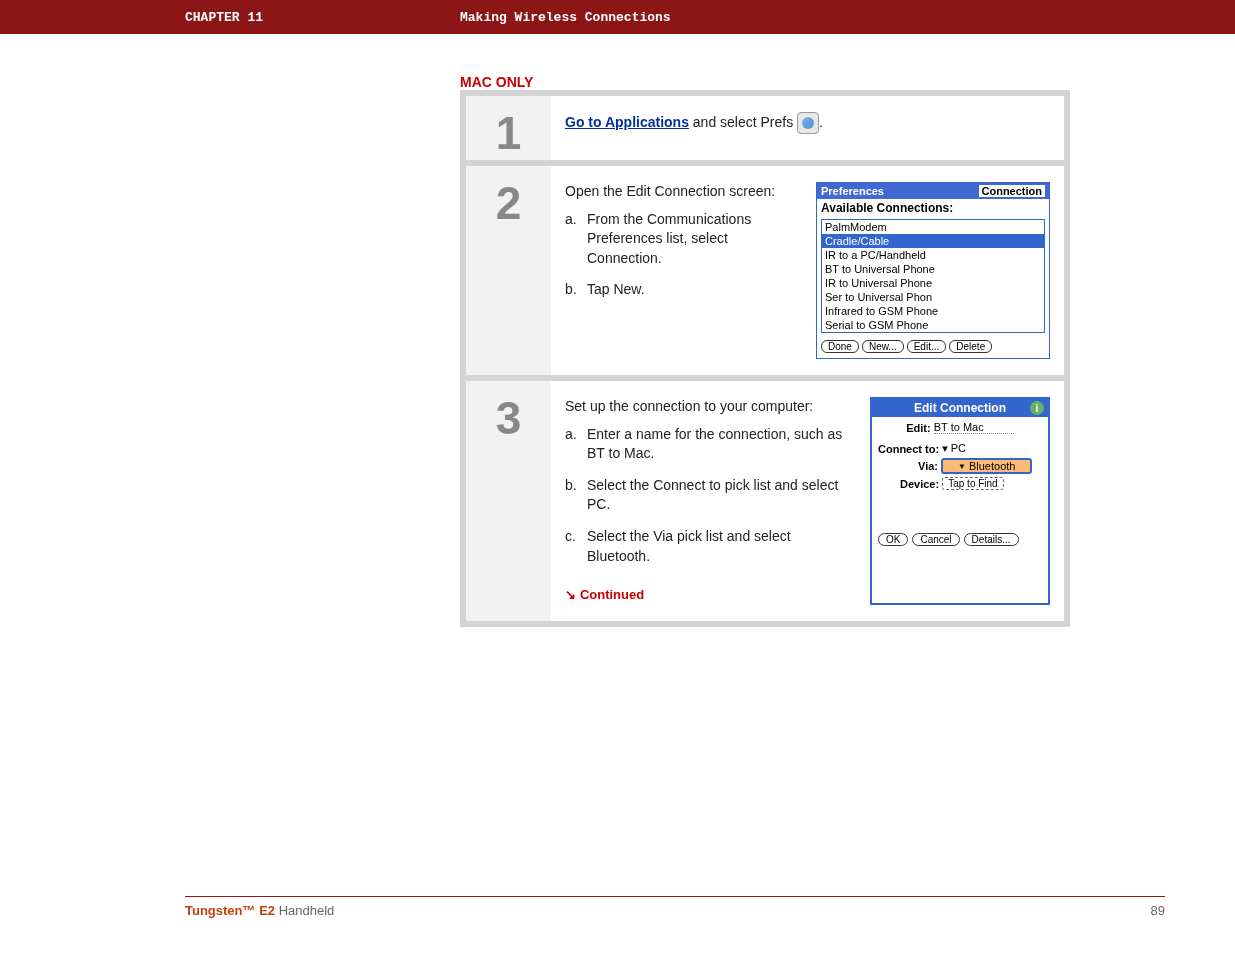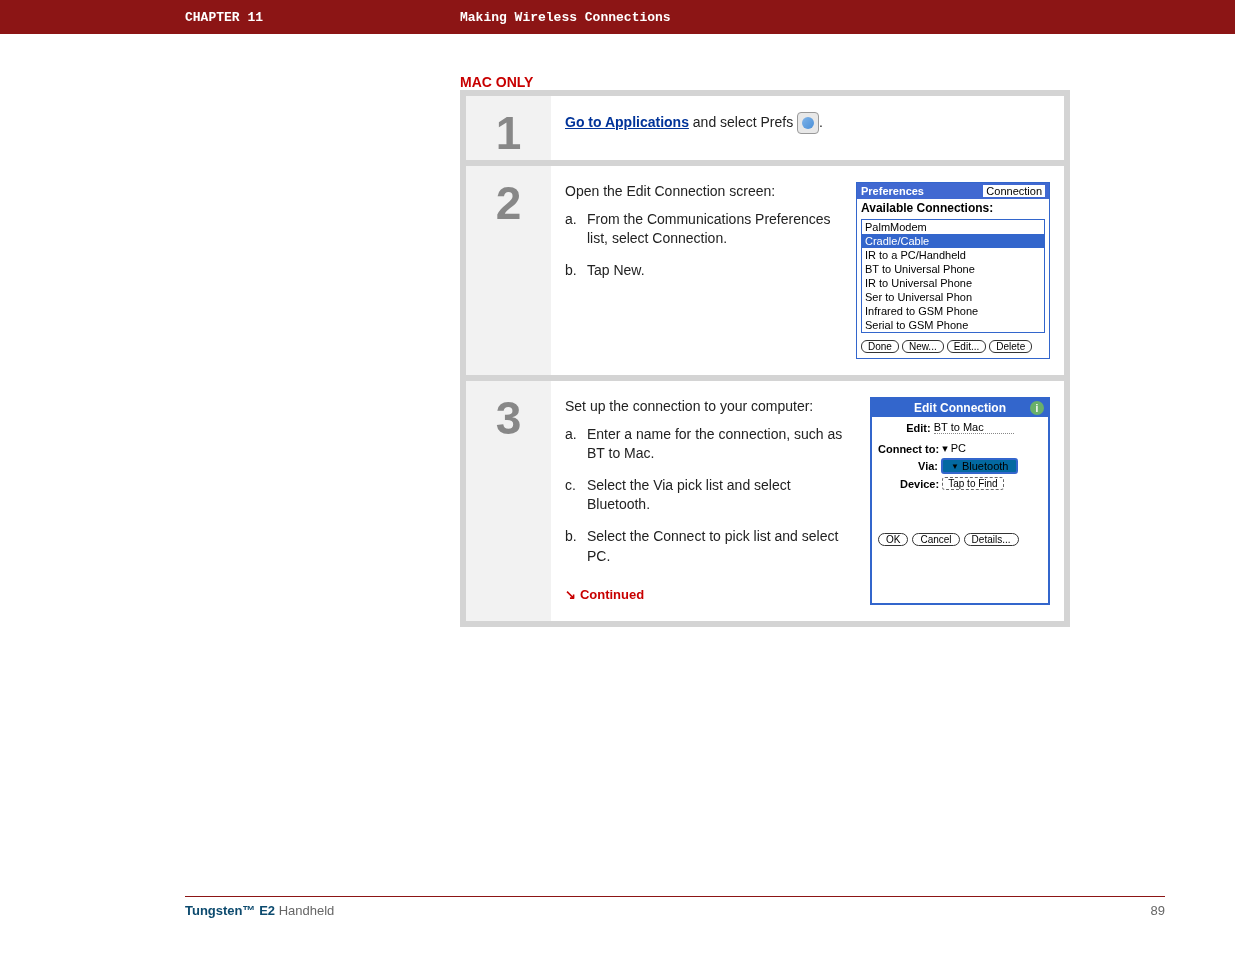--- a/index.html
+++ b/index.html
@@ -21,46 +21,46 @@
 .step-text { flex: 1; font-size: 14px; color: #222; line-height: 1.4; }
 .step-text a { color: #003399; text-decoration: underline; font-weight: bold; }
 .step-text ol { list-style: none; margin: 8px 0 0 0; }
 .step-text ol li { margin-bottom: 12px; padding-left: 22px; position: relative; }
 .step-text ol li::before { content: attr(data-marker); position: absolute; left: 0; }
 .continued { color: #c80000; font-weight: bold; font-size: 13px; display: inline-flex; align-items: center; gap: 4px; margin-top: 8px; }
 
 .app-icon { display: inline-flex; width: 22px; height: 22px; background: #e8e8e8; border: 1px solid #999; border-radius: 4px; align-items: center; justify-content: center; vertical-align: middle; position: relative; }
 .app-icon::after { content: ""; width: 12px; height: 12px; background: linear-gradient(135deg,#7fb3e8,#4a8fd8); border-radius: 50%; }
 
-.palm-screen { width: 194px; border: 1px solid #3366cc; background: #fff; font-family: Arial, sans-serif; font-size: 11px; }
+.palm-screen { width: 234px; border: 1px solid #3366cc; background: #fff; font-family: Arial, sans-serif; font-size: 11px; }
 .palm-title { background: #4169d1; color: #fff; padding: 2px 4px; display: flex; justify-content: space-between; font-weight: bold; font-size: 11px; }
-.palm-title .title-right { background: #fff; color: #000; padding: 0 3px; font-weight: normal; }
+.palm-title .title-right { background: #fff; color: #000; padding: 0 3px; font-weight: bold; }
 .palm-heading { font-weight: bold; padding: 2px 4px; font-size: 12px; }
 .palm-listbox { border: 1px solid #3366cc; margin: 2px 4px 4px 4px; background: #fff; }
 .palm-listbox div { padding: 1px 3px; }
 .palm-listbox .selected { background: #3366cc; color: #fff; }
 .palm-buttons { padding: 3px 4px 5px 4px; display: flex; gap: 3px; }
 .palm-btn { border: 1px solid #333; border-radius: 6px; padding: 0px 6px; font-size: 10px; background: #fff; }
 
 .palm-screen2 { width: 180px; border: 2px solid #3366cc; background: #fff; font-family: Arial, sans-serif; font-size: 11px; }
 .palm-title2 { background: #3366cc; color: #fff; text-align: center; font-weight: bold; padding: 2px 4px; position: relative; font-size: 12px; }
 .palm-title2 .info-icon { position: absolute; right: 4px; top: 2px; width: 14px; height: 14px; background: #69b069; color: #fff; border-radius: 50%; font-size: 10px; font-weight: bold; display: flex; align-items: center; justify-content: center; }
 .palm-form { padding: 4px 6px 0 6px; }
 .palm-form-row { margin-bottom: 3px; display: flex; align-items: center; }
 .palm-form-label { font-weight: bold; }
 .dotted-underline { border-bottom: 1px dotted #888; min-width: 80px; display: inline-block; }
-.dropdown-field { border: 2px solid #3366cc; border-radius: 3px; padding: 0 8px; display: inline-flex; align-items: center; gap: 3px; background: #0369a1; }
+.dropdown-field { border: 2px solid #3366cc; border-radius: 3px; padding: 0 15px; display: inline-flex; align-items: center; gap: 3px; background: #fdba74; }
 .dropdown-field::before { content: "▼"; font-size: 8px; }
 .picker-btn { border: 1px dashed #666; border-radius: 3px; padding: 0 5px; background: #fff; font-size: 10px; }
 .palm-buttons2 { padding: 40px 6px 6px 6px; display: flex; gap: 4px; }
 .palm-btn2 { border: 1px solid #333; border-radius: 9px; padding: 0px 7px; font-size: 10px; background: #fff; }
 
 .footer { position: absolute; bottom: 36px; left: 185px; right: 70px; border-top: 1px solid #8c1515; padding-top: 6px; display: flex; justify-content: space-between; font-size: 13px; }
 .footer .product { color: #666; }
-.footer .product strong { color: #0c4a6e; }
+.footer .product strong { color: #c2410c; }
 .footer .pagenum { color: #666; }
 
 .arrow-down-right { display: inline-block; }
 </style>
 </head>
 <body>
 
 <div class="red-banner">
   <div class="banner-left">CHAPTER 11</div>
   <div class="banner-right">Making Wireless Connections</div>
@@ -122,22 +122,22 @@
 
     <div class="step">
       <div class="step-num-cell">
         <div class="step-num">3</div>
       </div>
       <div class="step-body">
         <div class="step-text">
           <div>Set up the connection to your computer:</div>
           <ol>
             <li data-marker="a.">Enter a name for the connection, such as BT to Mac.</li>
+            <li data-marker="b.">Select the Connect to pick list and select PC.</li>
             <li data-marker="c.">Select the Via pick list and select Bluetooth.</li>
-            <li data-marker="b.">Select the Connect to pick list and select PC.</li>
           </ol>
           <div class="continued">
             <span class="arrow-down-right">↘</span>
             <span>Continued</span>
           </div>
         </div>
         <div class="palm-screen2">
           <div class="palm-title2">
             <span>Edit Connection</span>
             <span class="info-icon">i</span>

